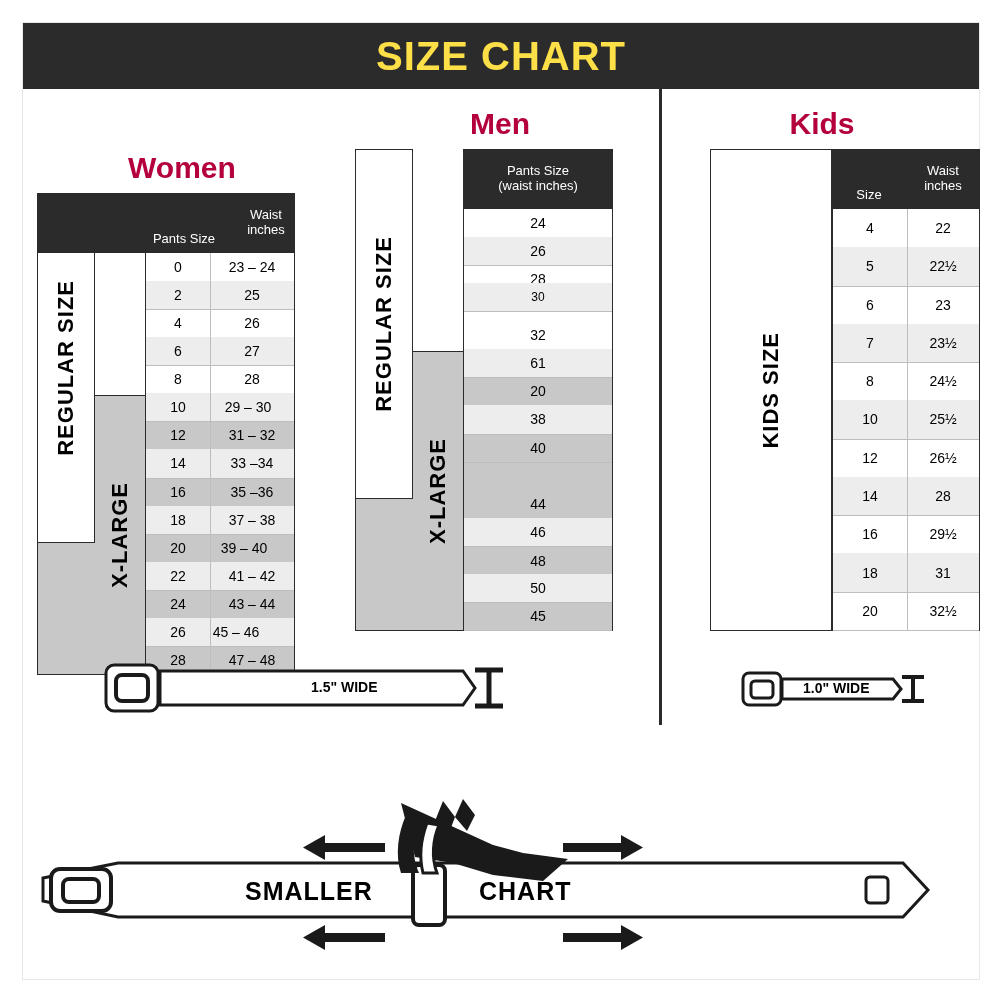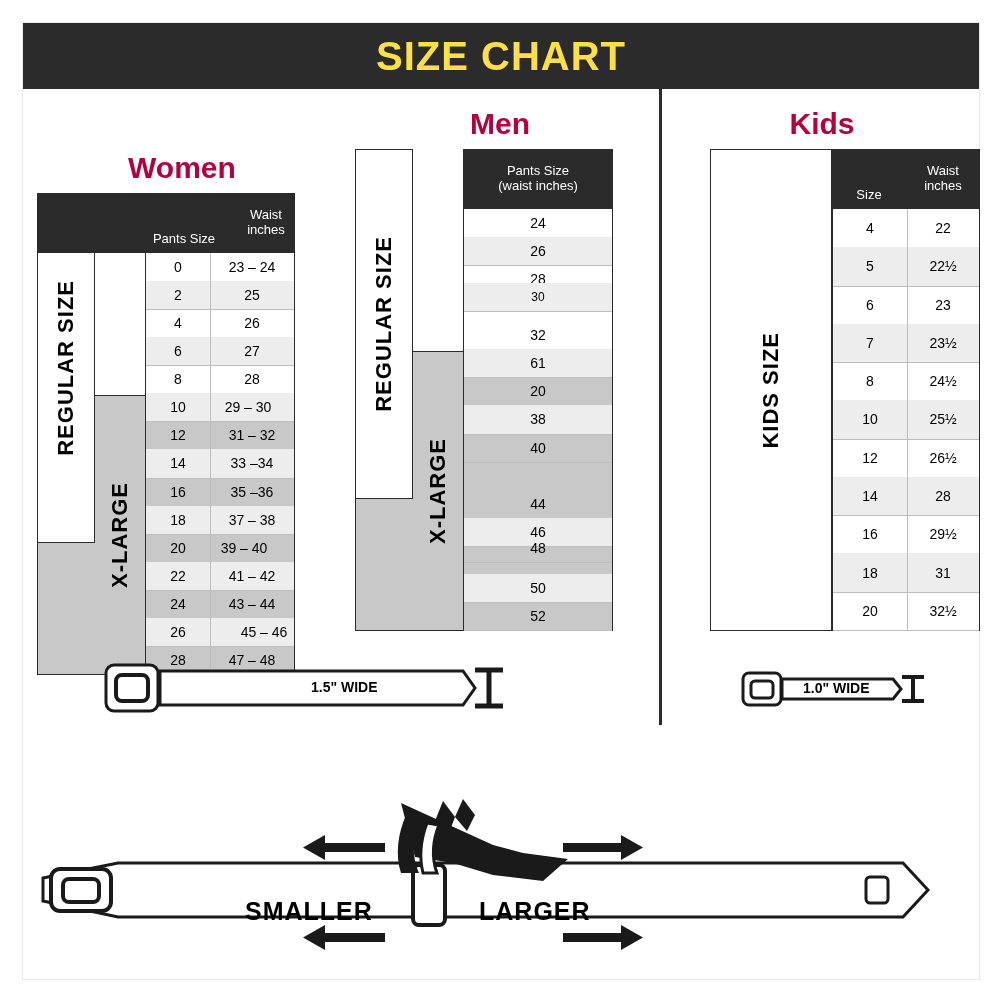--- a/index.html
+++ b/index.html
@@ -78,21 +78,21 @@
     background:#2b2b2b;display:flex;align-items:center;
   }
   .howbar .h{
     color:#fff;font-size:29px;font-weight:bold;padding-left:28px;
   }
   .howpanel{
     position:absolute;left:0;top:770px;width:956px;height:186px;
     background:#fff;
   }
   .bigword{
-    position:absolute;font-size:25px;font-weight:bold;letter-spacing:1px;margin-top:20px;
+    position:absolute;font-size:25px;font-weight:bold;letter-spacing:1px;
   }
 </style>
 </head>
 <body>
 
 <div class="page">
 
   <div class="title-bar">
     <div class="title">SIZE CHART</div>
   </div>
@@ -167,21 +167,21 @@
           <div class="cell alt" style="position: absolute; left: 0px; top: 308.733px; width: 100%; height: 28.0667px; display: block; border-bottom: 1px solid rgb(189, 189, 189);">
             <div style="position: absolute; left: 0px; top: 0px; width: 64px; height: 100%; display: flex; align-items: center; justify-content: center; font-size: 14px; border-right: 1px solid rgb(189, 189, 189);">22</div>
             <div style="position: absolute; left: 64px; top: 0px; width: 84px; height: 100%; display: flex; align-items: center; justify-content: center; font-size: 14px;">41 – 42</div>
           </div>
           <div class="cell" style="position: absolute; left: 0px; top: 336.8px; width: 100%; height: 28.0667px; display: block; border-bottom: 1px solid rgb(189, 189, 189);">
             <div style="position: absolute; left: 0px; top: 0px; width: 64px; height: 100%; display: flex; align-items: center; justify-content: center; font-size: 14px; border-right: 1px solid rgb(189, 189, 189);">24</div>
             <div style="position: absolute; left: 64px; top: 0px; width: 84px; height: 100%; display: flex; align-items: center; justify-content: center; font-size: 14px;">43 – 44</div>
           </div>
           <div class="cell alt" style="position: absolute; left: 0px; top: 364.867px; width: 100%; height: 28.0667px; display: block; border-bottom: 1px solid rgb(189, 189, 189);">
             <div style="position: absolute; left: 0px; top: 0px; width: 64px; height: 100%; display: flex; align-items: center; justify-content: center; font-size: 14px; border-right: 1px solid rgb(189, 189, 189);">26</div>
-            <div style="position: absolute; left: 76px; top: 0px; width: 84px; height: 100%; display: flex; align-items: center; justify-content: center; font-size: 14px;">45 – 46</div>
+            <div style="position: absolute; left: 48px; top: 0px; width: 84px; height: 100%; display: flex; align-items: center; justify-content: center; font-size: 14px;">45 – 46</div>
           </div>
           <div class="cell" style="position: absolute; left: 0px; top: 392.933px; width: 100%; height: 28.0667px; display: block; border-bottom: 1px solid rgb(189, 189, 189);">
             <div style="position: absolute; left: 0px; top: 0px; width: 64px; height: 100%; display: flex; align-items: center; justify-content: center; font-size: 14px; border-right: 1px solid rgb(189, 189, 189);">28</div>
             <div style="position: absolute; left: 64px; top: 0px; width: 84px; height: 100%; display: flex; align-items: center; justify-content: center; font-size: 14px;">47 – 48</div>
           </div>
         </div>
     </div>
 
     <div class="col col-men">
       <div class="col-head">Men</div>
@@ -204,23 +204,23 @@
           <div class="cell alt" style="position: absolute; left: 0px; top: 28.0667px; width: 100%; height: 28.0667px; display: flex; align-items: center; justify-content: center; font-size: 14px; border-bottom: 1px solid rgb(189, 189, 189);">26</div>
           <div class="cell" style="position: absolute; left: 0px; top: 56.1333px; width: 100%; height: 28.0667px; display: flex; align-items: center; justify-content: center; font-size: 14px; border-bottom: 1px solid rgb(189, 189, 189);">28</div>
           <div class="cell alt" style="position: absolute; left: 0px; top: 74px; width: 100%; height: 28.0667px; display: flex; align-items: center; justify-content: center; font-size: 12px; border-bottom: 1px solid rgb(189, 189, 189);">30</div>
           <div class="cell" style="position: absolute; left: 0px; top: 112.267px; width: 100%; height: 28.0667px; display: flex; align-items: center; justify-content: center; font-size: 14px; border-bottom: 1px solid rgb(189, 189, 189);">32</div>
           <div class="cell alt" style="position: absolute; left: 0px; top: 140.333px; width: 100%; height: 28.0667px; display: flex; align-items: center; justify-content: center; font-size: 14px; border-bottom: 1px solid rgb(189, 189, 189);">61</div>
           <div class="cell" style="position: absolute; left: 0px; top: 168.4px; width: 100%; height: 28.0667px; display: flex; align-items: center; justify-content: center; font-size: 14px; border-bottom: 1px solid rgb(189, 189, 189);">20</div>
           <div class="cell alt" style="position: absolute; left: 0px; top: 196.467px; width: 100%; height: 28.0667px; display: flex; align-items: center; justify-content: center; font-size: 14px; border-bottom: 1px solid rgb(189, 189, 189);">38</div>
           <div class="cell" style="position: absolute; left: 0px; top: 224.533px; width: 100%; height: 28.0667px; display: flex; align-items: center; justify-content: center; font-size: 14px; border-bottom: 1px solid rgb(189, 189, 189);">40</div>
           <div class="cell" style="position: absolute; left: 0px; top: 280.667px; width: 100%; height: 28.0667px; display: flex; align-items: center; justify-content: center; font-size: 14px; border-bottom: 1px solid rgb(189, 189, 189);">44</div>
           <div class="cell alt" style="position: absolute; left: 0px; top: 308.733px; width: 100%; height: 28.0667px; display: flex; align-items: center; justify-content: center; font-size: 14px; border-bottom: 1px solid rgb(189, 189, 189);">46</div>
-          <div class="cell" style="position: absolute; left: 0px; top: 325px; width: 100%; height: 28.0667px; display: flex; align-items: center; justify-content: center; font-size: 14px; border-bottom: 1px solid rgb(189, 189, 189);">48</div>
+          <div class="cell" style="position: absolute; left: 0px; top: 338px; width: 100%; height: 28.0667px; display: flex; align-items: center; justify-content: center; font-size: 14px; border-bottom: 1px solid rgb(189, 189, 189);">48</div>
           <div class="cell alt" style="position: absolute; left: 0px; top: 364.867px; width: 100%; height: 28.0667px; display: flex; align-items: center; justify-content: center; font-size: 14px; border-bottom: 1px solid rgb(189, 189, 189);">50</div>
-          <div class="cell" style="position: absolute; left: 0px; top: 392.933px; width: 100%; height: 28.0667px; display: flex; align-items: center; justify-content: center; font-size: 14px; border-bottom: 1px solid rgb(189, 189, 189);">52</div>
+          <div class="cell" style="position: absolute; left: 0px; top: 392.933px; width: 100%; height: 28.0667px; display: flex; align-items: center; justify-content: center; font-size: 14px; border-bottom: 1px solid rgb(189, 189, 189);">45</div>
         </div>
     </div>
 
     <div class="col col-kids">
       <div class="col-head">Kids</div>
 
       <div style="position:absolute;left:48px;top:60px;width:122px;height:482px;background:#fff;border:1px solid #2b2b2b;box-sizing:border-box;"></div>
       <div style="position:absolute;left:48px;top:60px;width:122px;height:482px;display:flex;align-items:center;justify-content:center;">
         <span class="vlabel">KIDS SIZE</span>
       </div>
@@ -332,15 +332,15 @@
       </g>
 
       <g fill="#1a1a1a">
         <rect x="300" y="140" width="62" height="9"></rect>
         <polygon points="280,144.5 302,132 302,157"></polygon>
         <rect x="540" y="140" width="62" height="9"></rect>
         <polygon points="620,144.5 598,132 598,157"></polygon>
       </g>
     </svg>
     <div class="bigword" style="left:222px;top:84px;">SMALLER</div>
-    <div class="bigword" style="left:456px;top:84px;">LARGER</div>
+    <div class="bigword" style="left:456px;top:84px;">CHART</div>
   </div>
 </div>
 
 </body></html>

